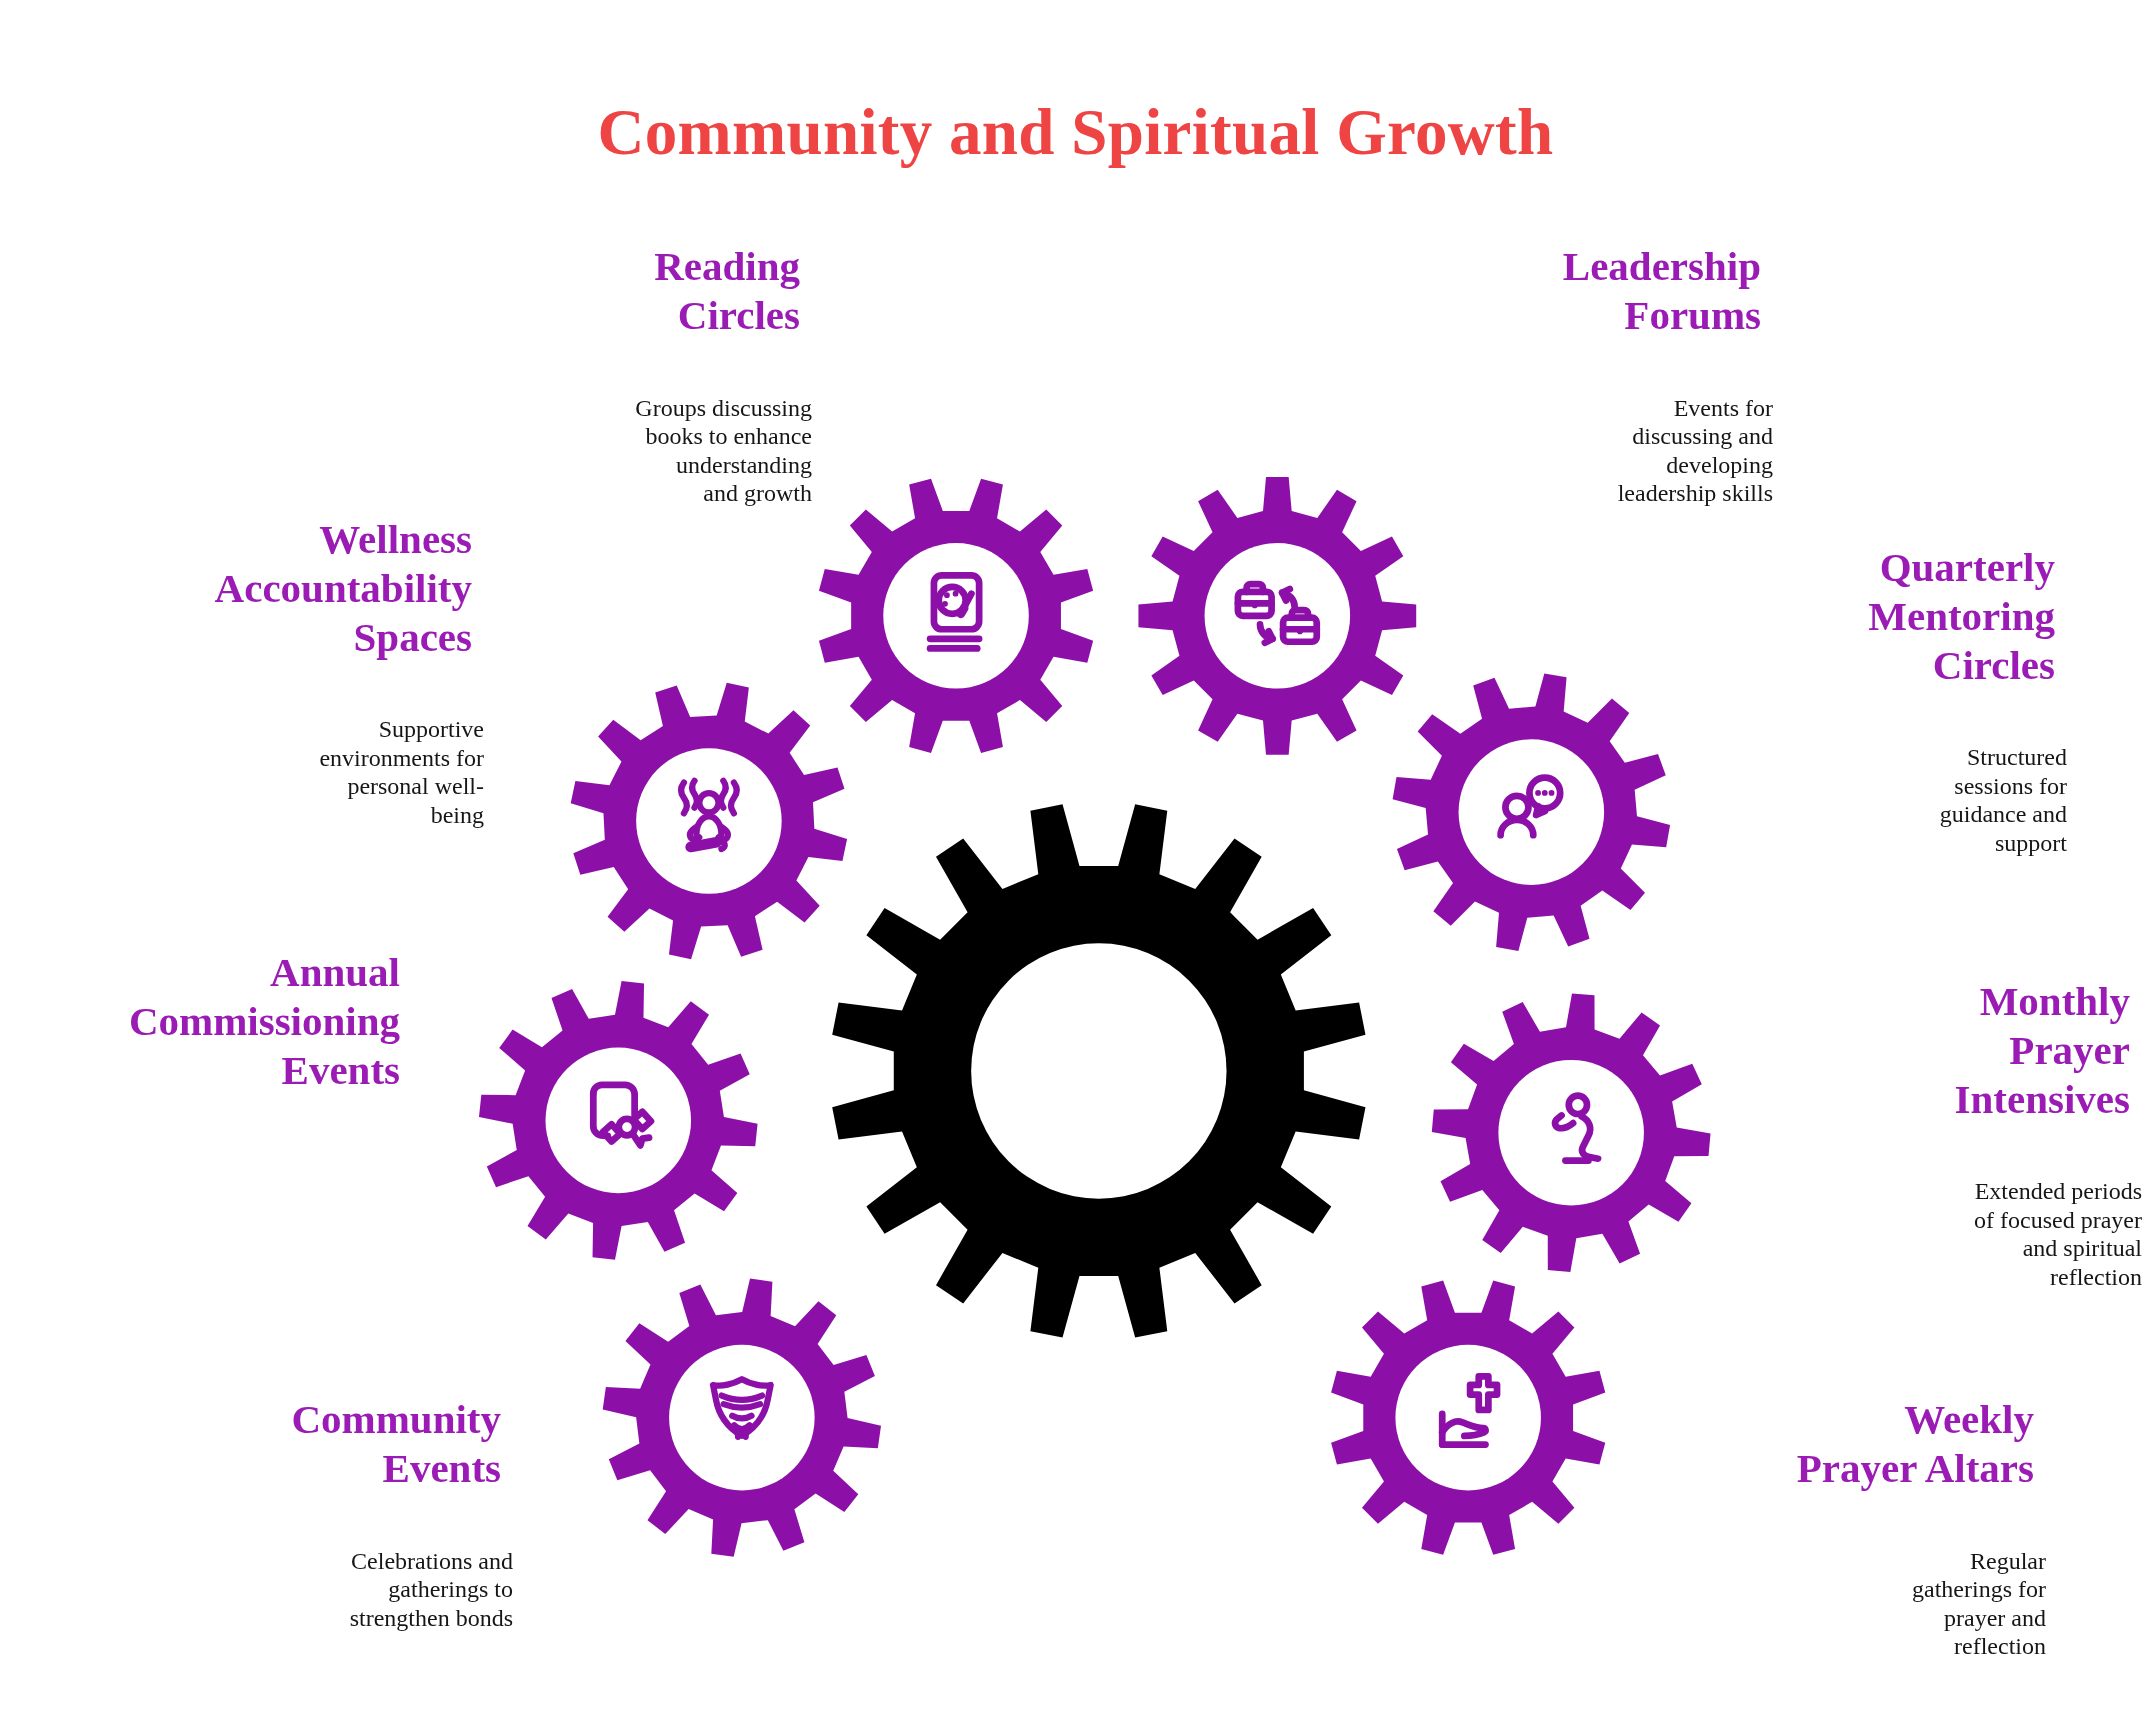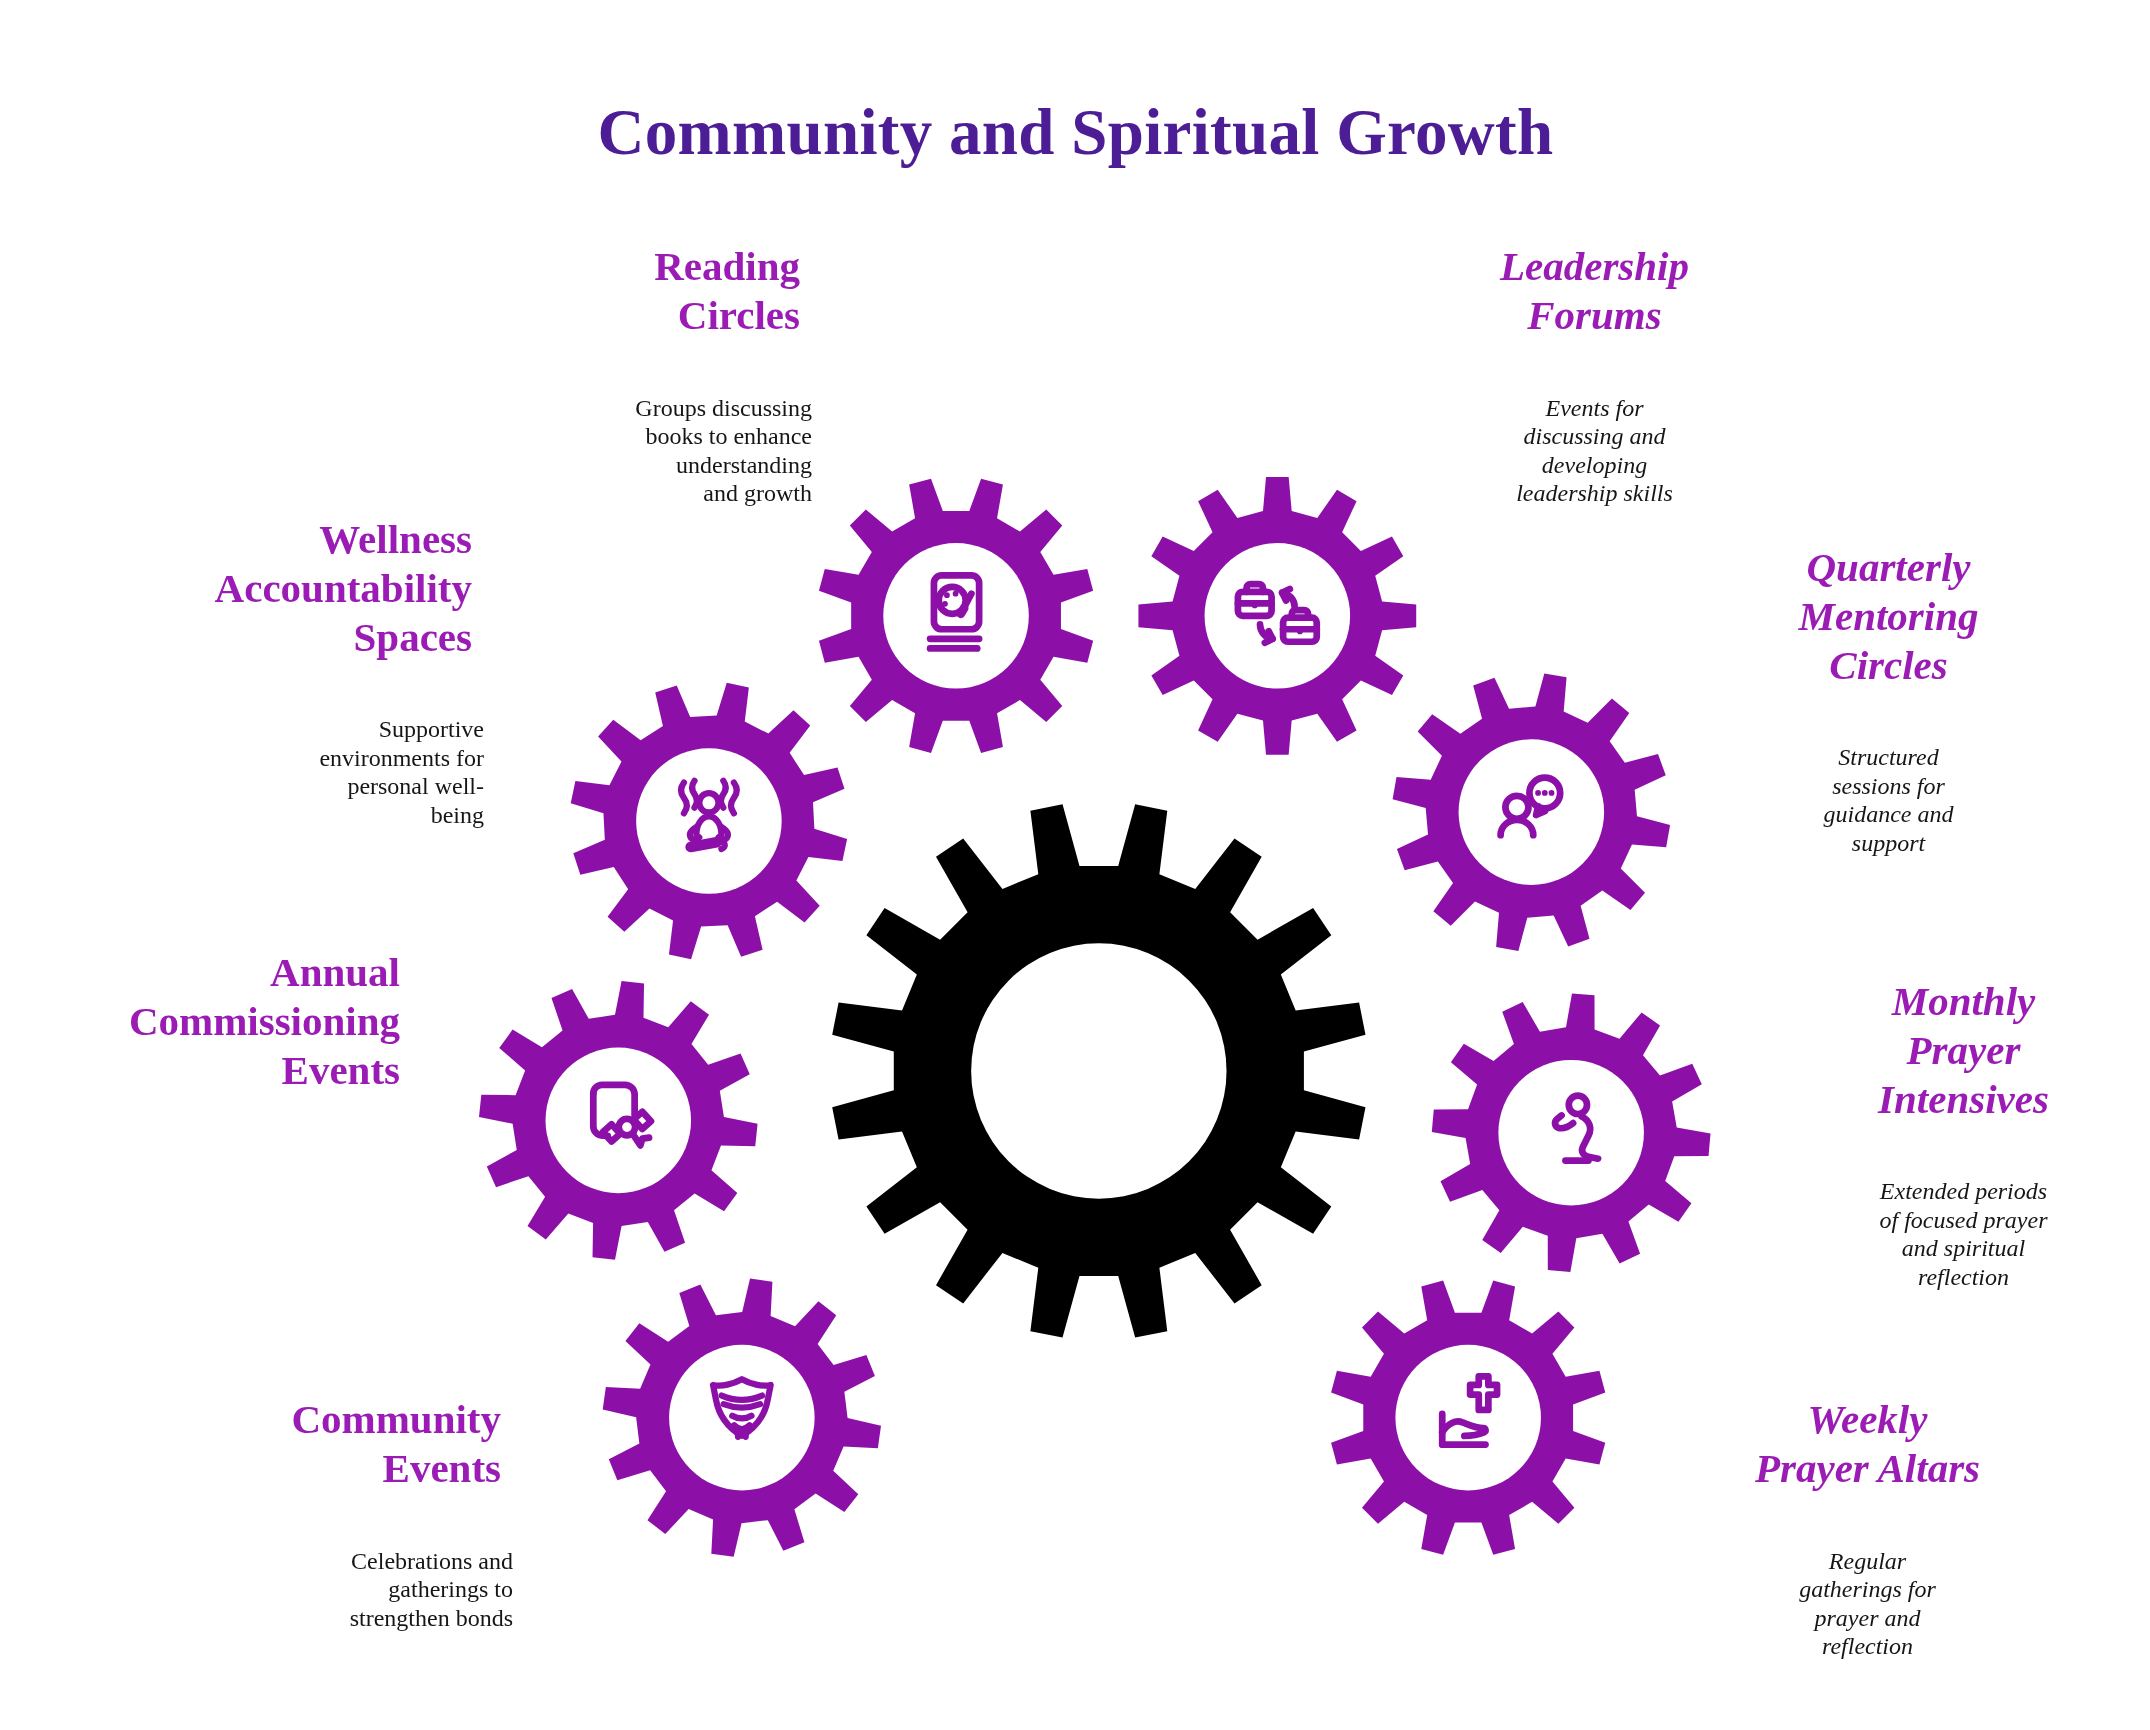--- a/index.html
+++ b/index.html
@@ -18,29 +18,29 @@
     display: block;
   }
   .page-title {
     position: absolute;
     left: 0; right: 0;
     top: 95px;
     margin: 0;
     text-align: center;
     font-size: 65px;
     font-weight: 700;
-    color: #4c1d95;
+    color: #ef4444;
     letter-spacing: 0.3px;
   }
   .block {
     position: absolute;
     white-space: pre-line;
   }
   .block.right { text-align: right; }
-  .block.left  { text-align: center; font-style: italic; }
+  .block.left  { text-align: right; }
   .block h2 {
     margin: 12px;
     font-size: 41px;
     font-weight: 700;
     line-height: 1.19;
     color: #9A1CB5;
   }
   .block p {
     margin: 30px 0 0 0;
     font-size: 24px;

